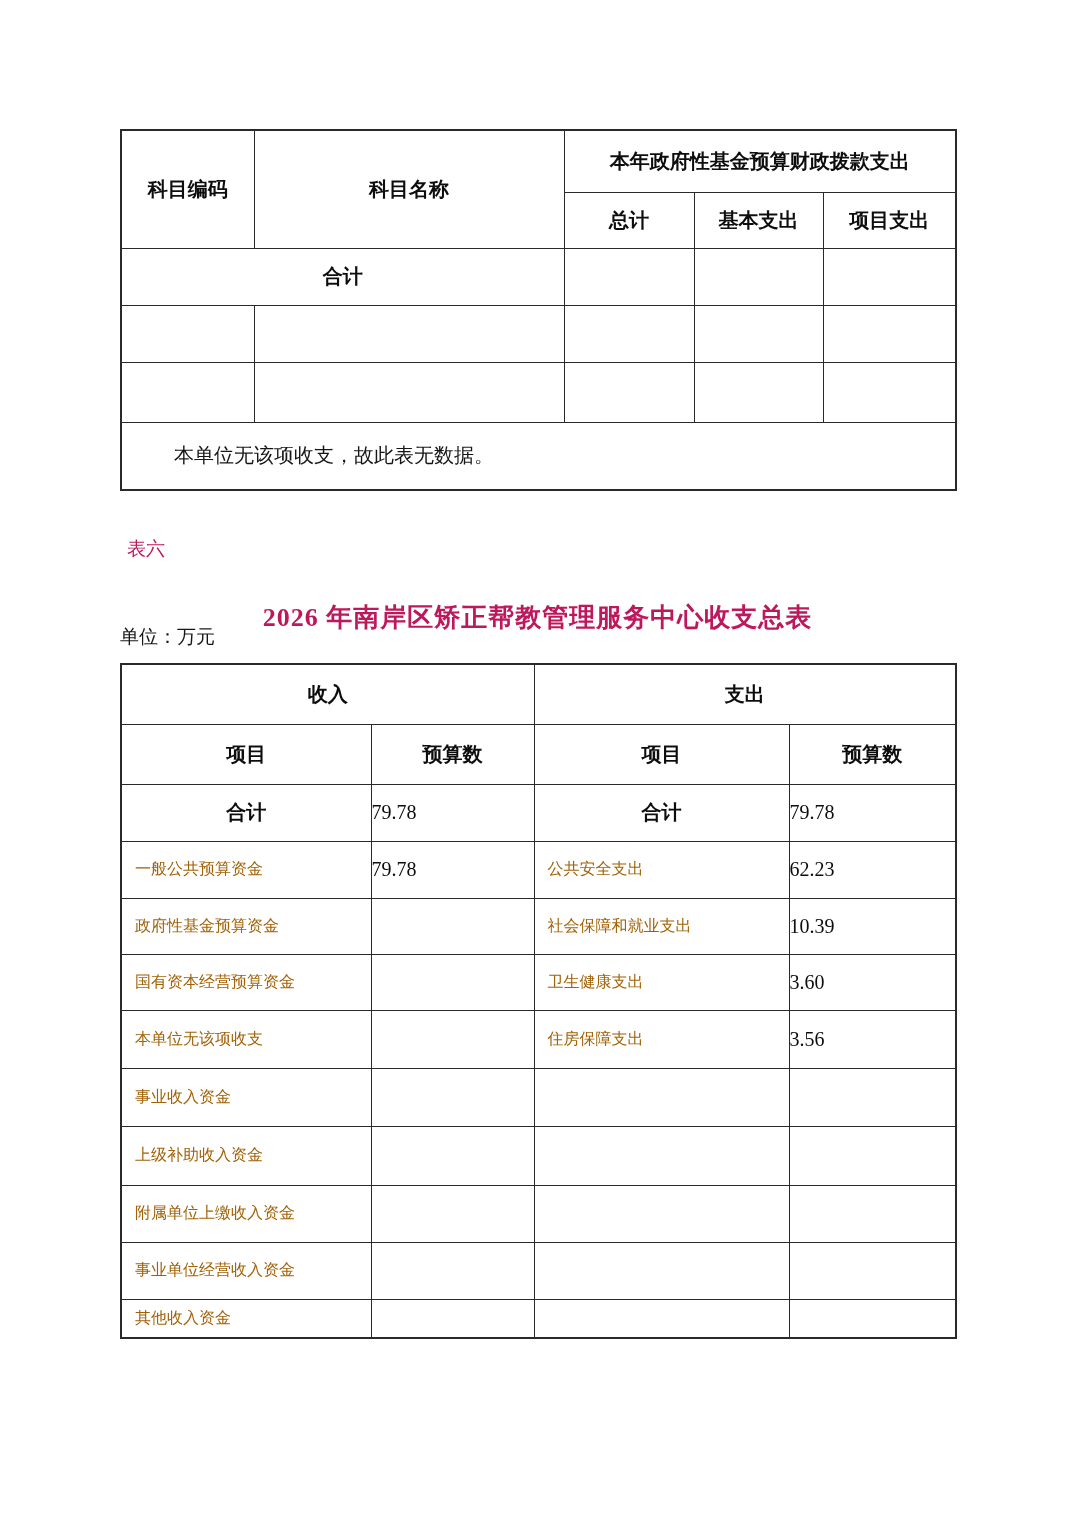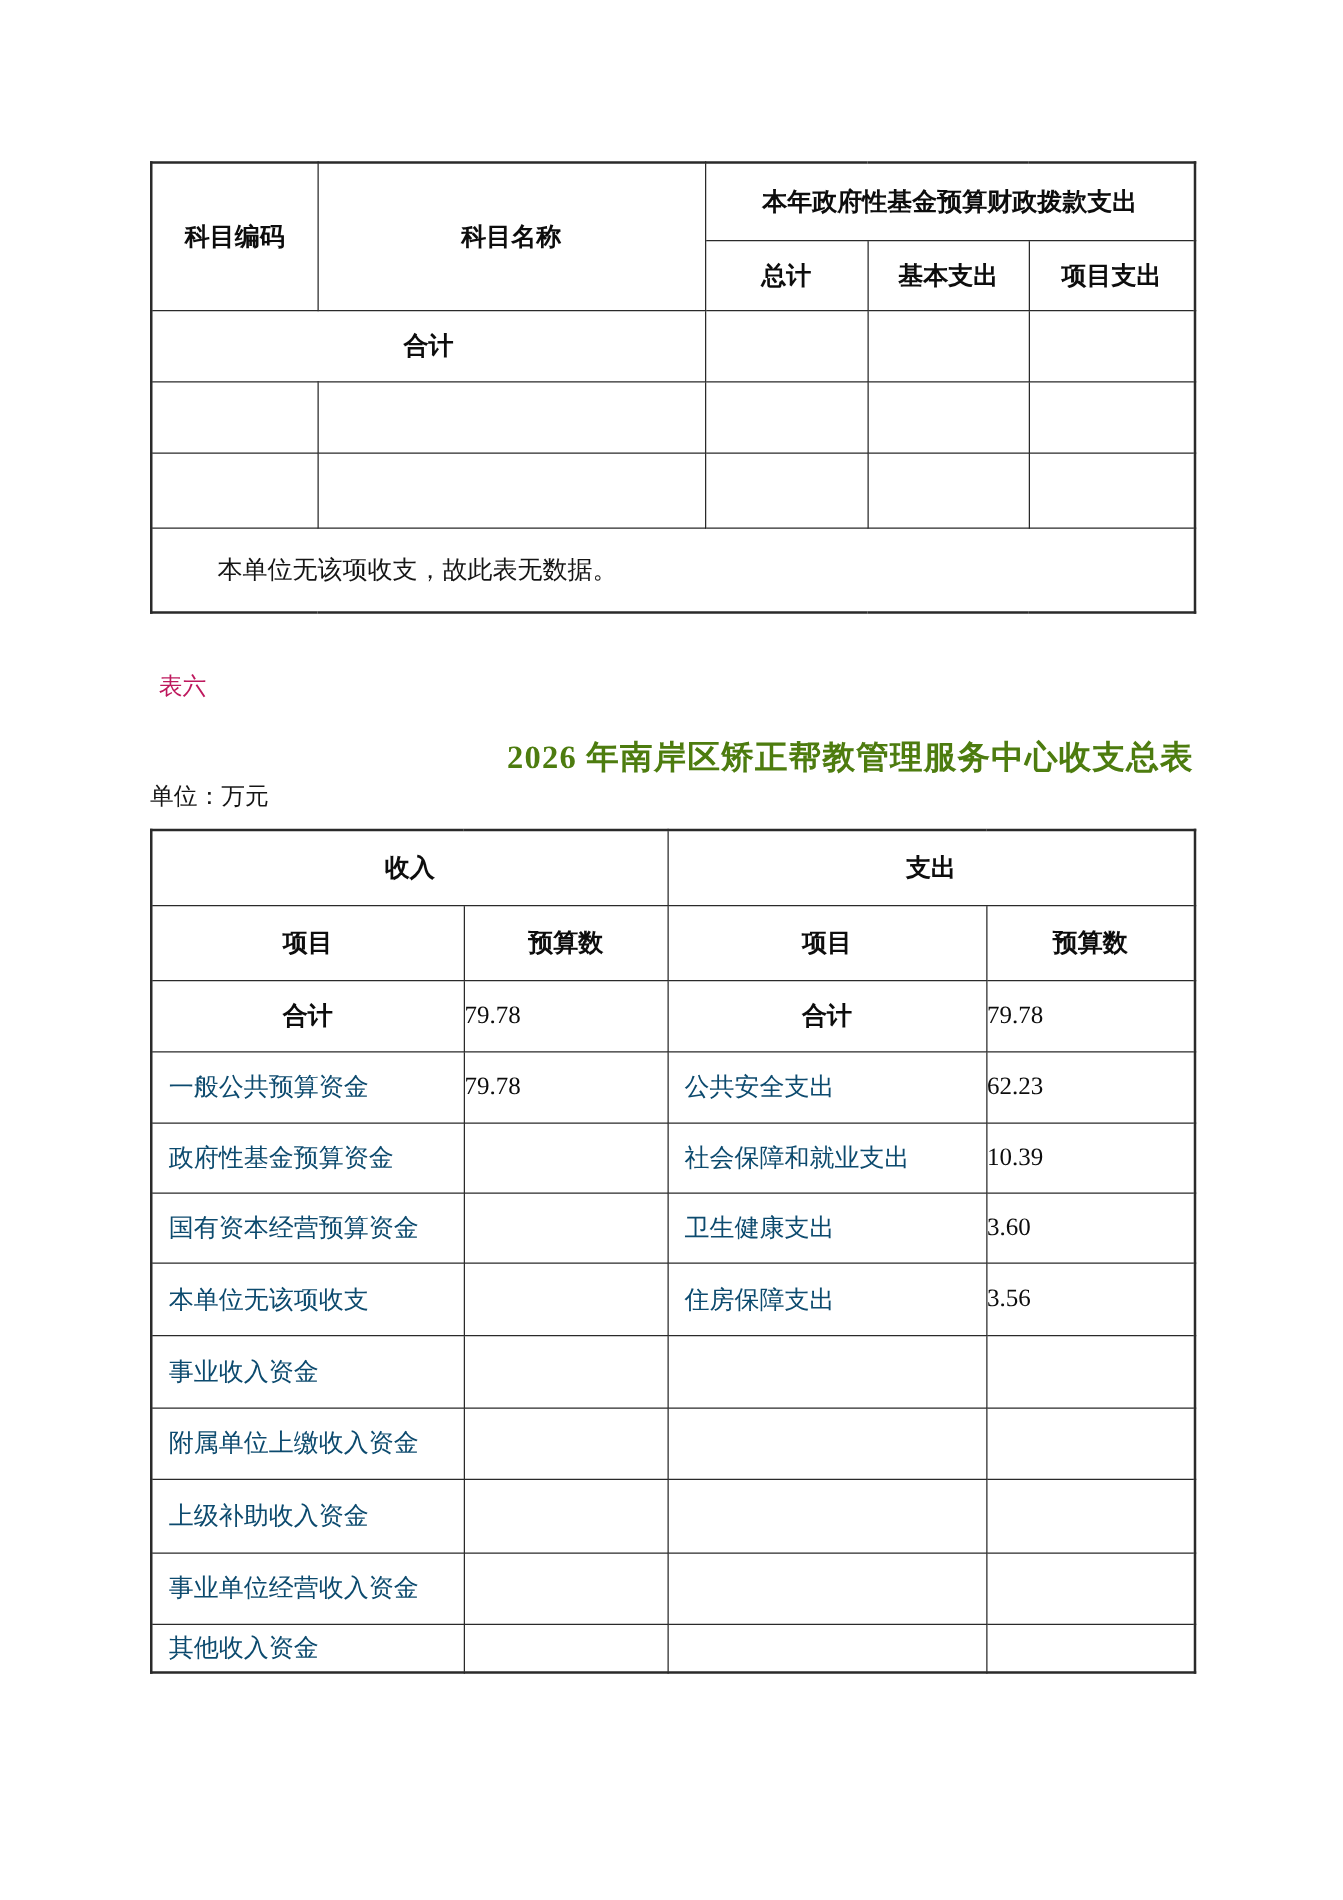--- a/index.html
+++ b/index.html
@@ -32,24 +32,24 @@
   .hd {
     font-family: "Liberation Sans", sans-serif;
     font-weight: 700;
     font-size: 20px;
     text-align: center;
     color: #0d0d0d;
   }
   .item {
     font-family: "Liberation Serif", serif;
     font-weight: 400;
-    font-size: 20px;
+    font-size: 16px;
     text-align: left;
     padding-left: 13px;
-    color: #0c4a6e;
+    color: #a16207;
   }
   .num {
     font-family: "Liberation Serif", serif;
     font-weight: 400;
     font-size: 20px;
     text-align: left;
     padding-right: 13px;
     color: #0d0d0d;
   }
   .note-cell {
@@ -61,27 +61,27 @@
     color: #151515;
   }
 
   
   .table-no {
     position: absolute; left: 127px; top: 536px;
     font-family: "Liberation Serif", serif;
     font-size: 19px; color: #be185d;
   }
   .doc-title {
-    position: absolute; left: 120px; top: 588px; width: 835px;
-    text-align: right;
+    position: absolute; left: 120px; top: 600px; width: 835px;
+    text-align: center;
     font-family: "Liberation Serif", serif;
     font-weight: 700;
     font-size: 26px;
     letter-spacing: 1px;
-    color: #4d7c0f;
+    color: #be185d;
   }
   .unit-label {
     position: absolute; left: 120px; top: 624px; width: 835px;
     text-align: left;
     font-family: "Liberation Serif", serif;
     font-size: 19px; color: #151515;
   }
 </style>
 </head>
 <body>
@@ -184,33 +184,33 @@
       <td class="num"></td>
       <td class="item">住房保障支出</td>
       <td class="num">3.56</td>
     </tr>
     <tr style="height:58px">
       <td class="item">事业收入资金</td>
       <td class="num"></td>
       <td class="item"></td>
       <td class="num"></td>
     </tr>
-    <tr style="height:57px">
-      <td class="item">附属单位上缴收入资金</td>
-      <td class="num"></td>
-      <td class="item"></td>
-      <td class="num"></td>
-    </tr>
     <tr style="height:59px">
       <td class="item">上级补助收入资金</td>
       <td class="num"></td>
       <td class="item"></td>
       <td class="num"></td>
     </tr>
     <tr style="height:57px">
+      <td class="item">附属单位上缴收入资金</td>
+      <td class="num"></td>
+      <td class="item"></td>
+      <td class="num"></td>
+    </tr>
+    <tr style="height:57px">
       <td class="item">事业单位经营收入资金</td>
       <td class="num"></td>
       <td class="item"></td>
       <td class="num"></td>
     </tr>
     <tr style="height:39px">
       <td class="item">其他收入资金</td>
       <td class="num"></td>
       <td class="item"></td>
       <td class="num"></td>

